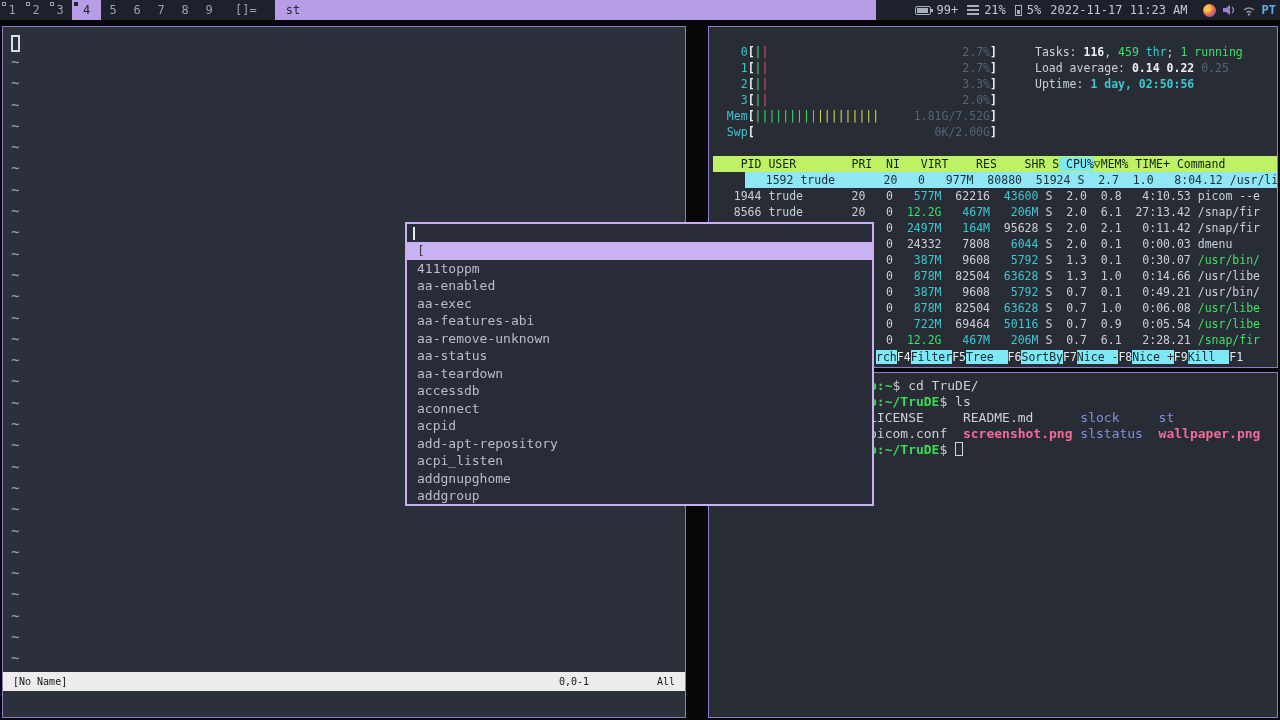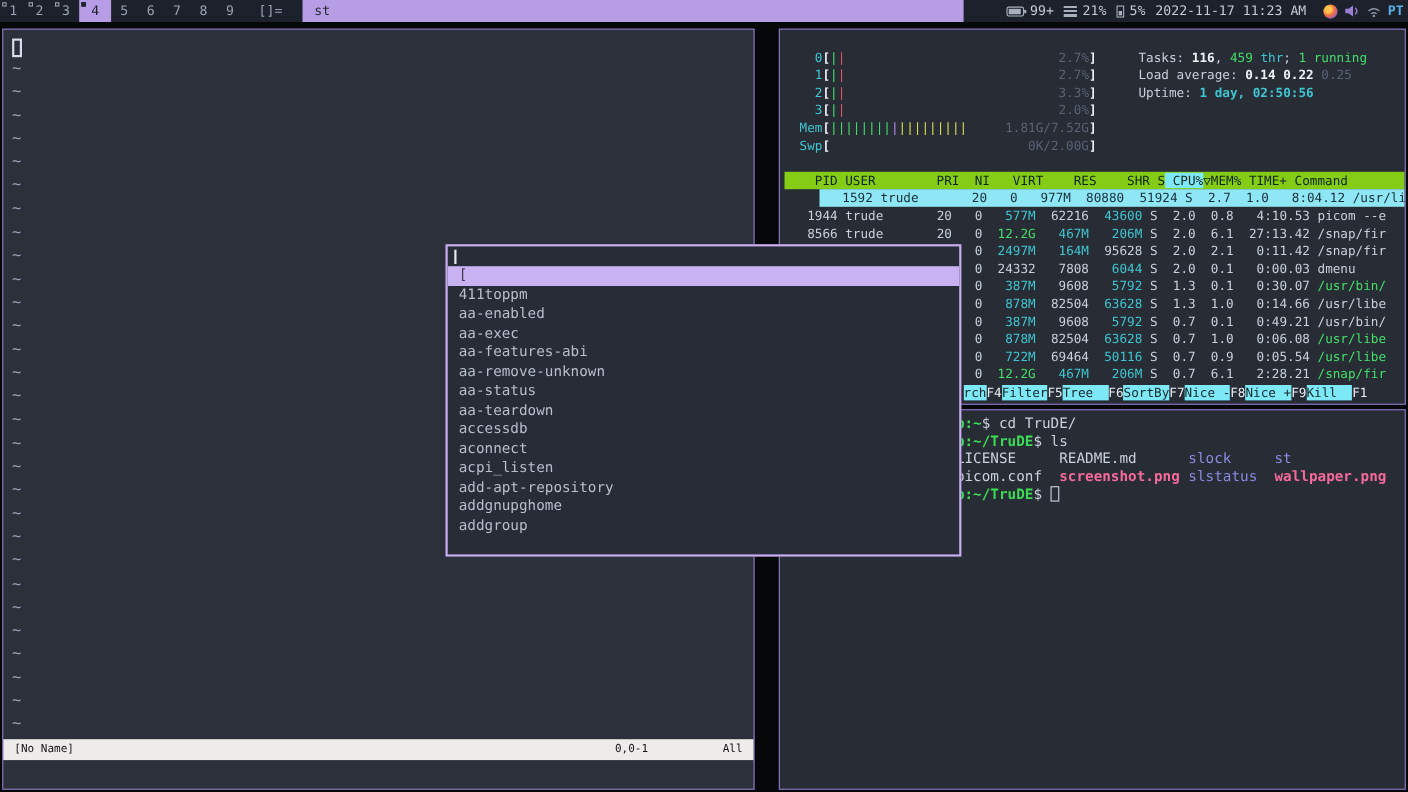--- a/index.html
+++ b/index.html
@@ -44,21 +44,21 @@
   #vim-scroll { position:absolute; right:10px; }
 
   
   #htop-window { left:708px; top:26px; width:570px; height:342px; background:#272c35;
                  font-size:11.5px; line-height:16px; color:#c9d0db; }
   #htop-meters { position:absolute; left:4px; top:17px; white-space:pre; }
   #htop-info { position:absolute; left:326px; top:17px; white-space:pre; }
   .meter-line, .info-line { height:16px; }
   #htop-table { position:absolute; left:4px; top:129px; right:0; white-space:pre; overflow:hidden; }
   .hrow { height:16px; overflow:hidden; }
-  .hrow.hdr { background:#84cc16; color:#0f2417; }
+  .hrow.hdr { background:#bef264; color:#0f2417; }
   .hrow.hdr .sortcell { background:#7ee9f6; }
   .hrow.sel { background:#8fe6f4;margin-left:32px; }
   .hrow.sel span { color:#173038 !important; }
   #htop-fnbar { position:absolute; left:167px; right:0; bottom:2px; height:16px; white-space:pre; overflow:hidden; }
   .fnkey { color:#e8ecf2; }
   .fnlabel { background:#7ee9f6; color:#14282e; }
 
   
   #shell-window { left:708px; top:372px; width:570px; height:346px; background:#272c35;
                   font-size:13px; line-height:16px; color:#c9d0db; }
@@ -214,18 +214,19 @@
       <div class="ditem selected">[</div>
       <div class="ditem">411toppm</div>
       <div class="ditem">aa-enabled</div>
       <div class="ditem">aa-exec</div>
       <div class="ditem">aa-features-abi</div>
       <div class="ditem">aa-remove-unknown</div>
       <div class="ditem">aa-status</div>
       <div class="ditem">aa-teardown</div>
       <div class="ditem">accessdb</div>
       <div class="ditem">aconnect</div>
+      <div class="ditem">acpid</div>
+      <div class="ditem">add-apt-repository</div>
       <div class="ditem">acpi_listen</div>
-      <div class="ditem">add-apt-repository</div>
       <div class="ditem">addgnupghome</div>
       <div class="ditem">addgroup</div>
     </div>
 </div>
 
 </body></html>

